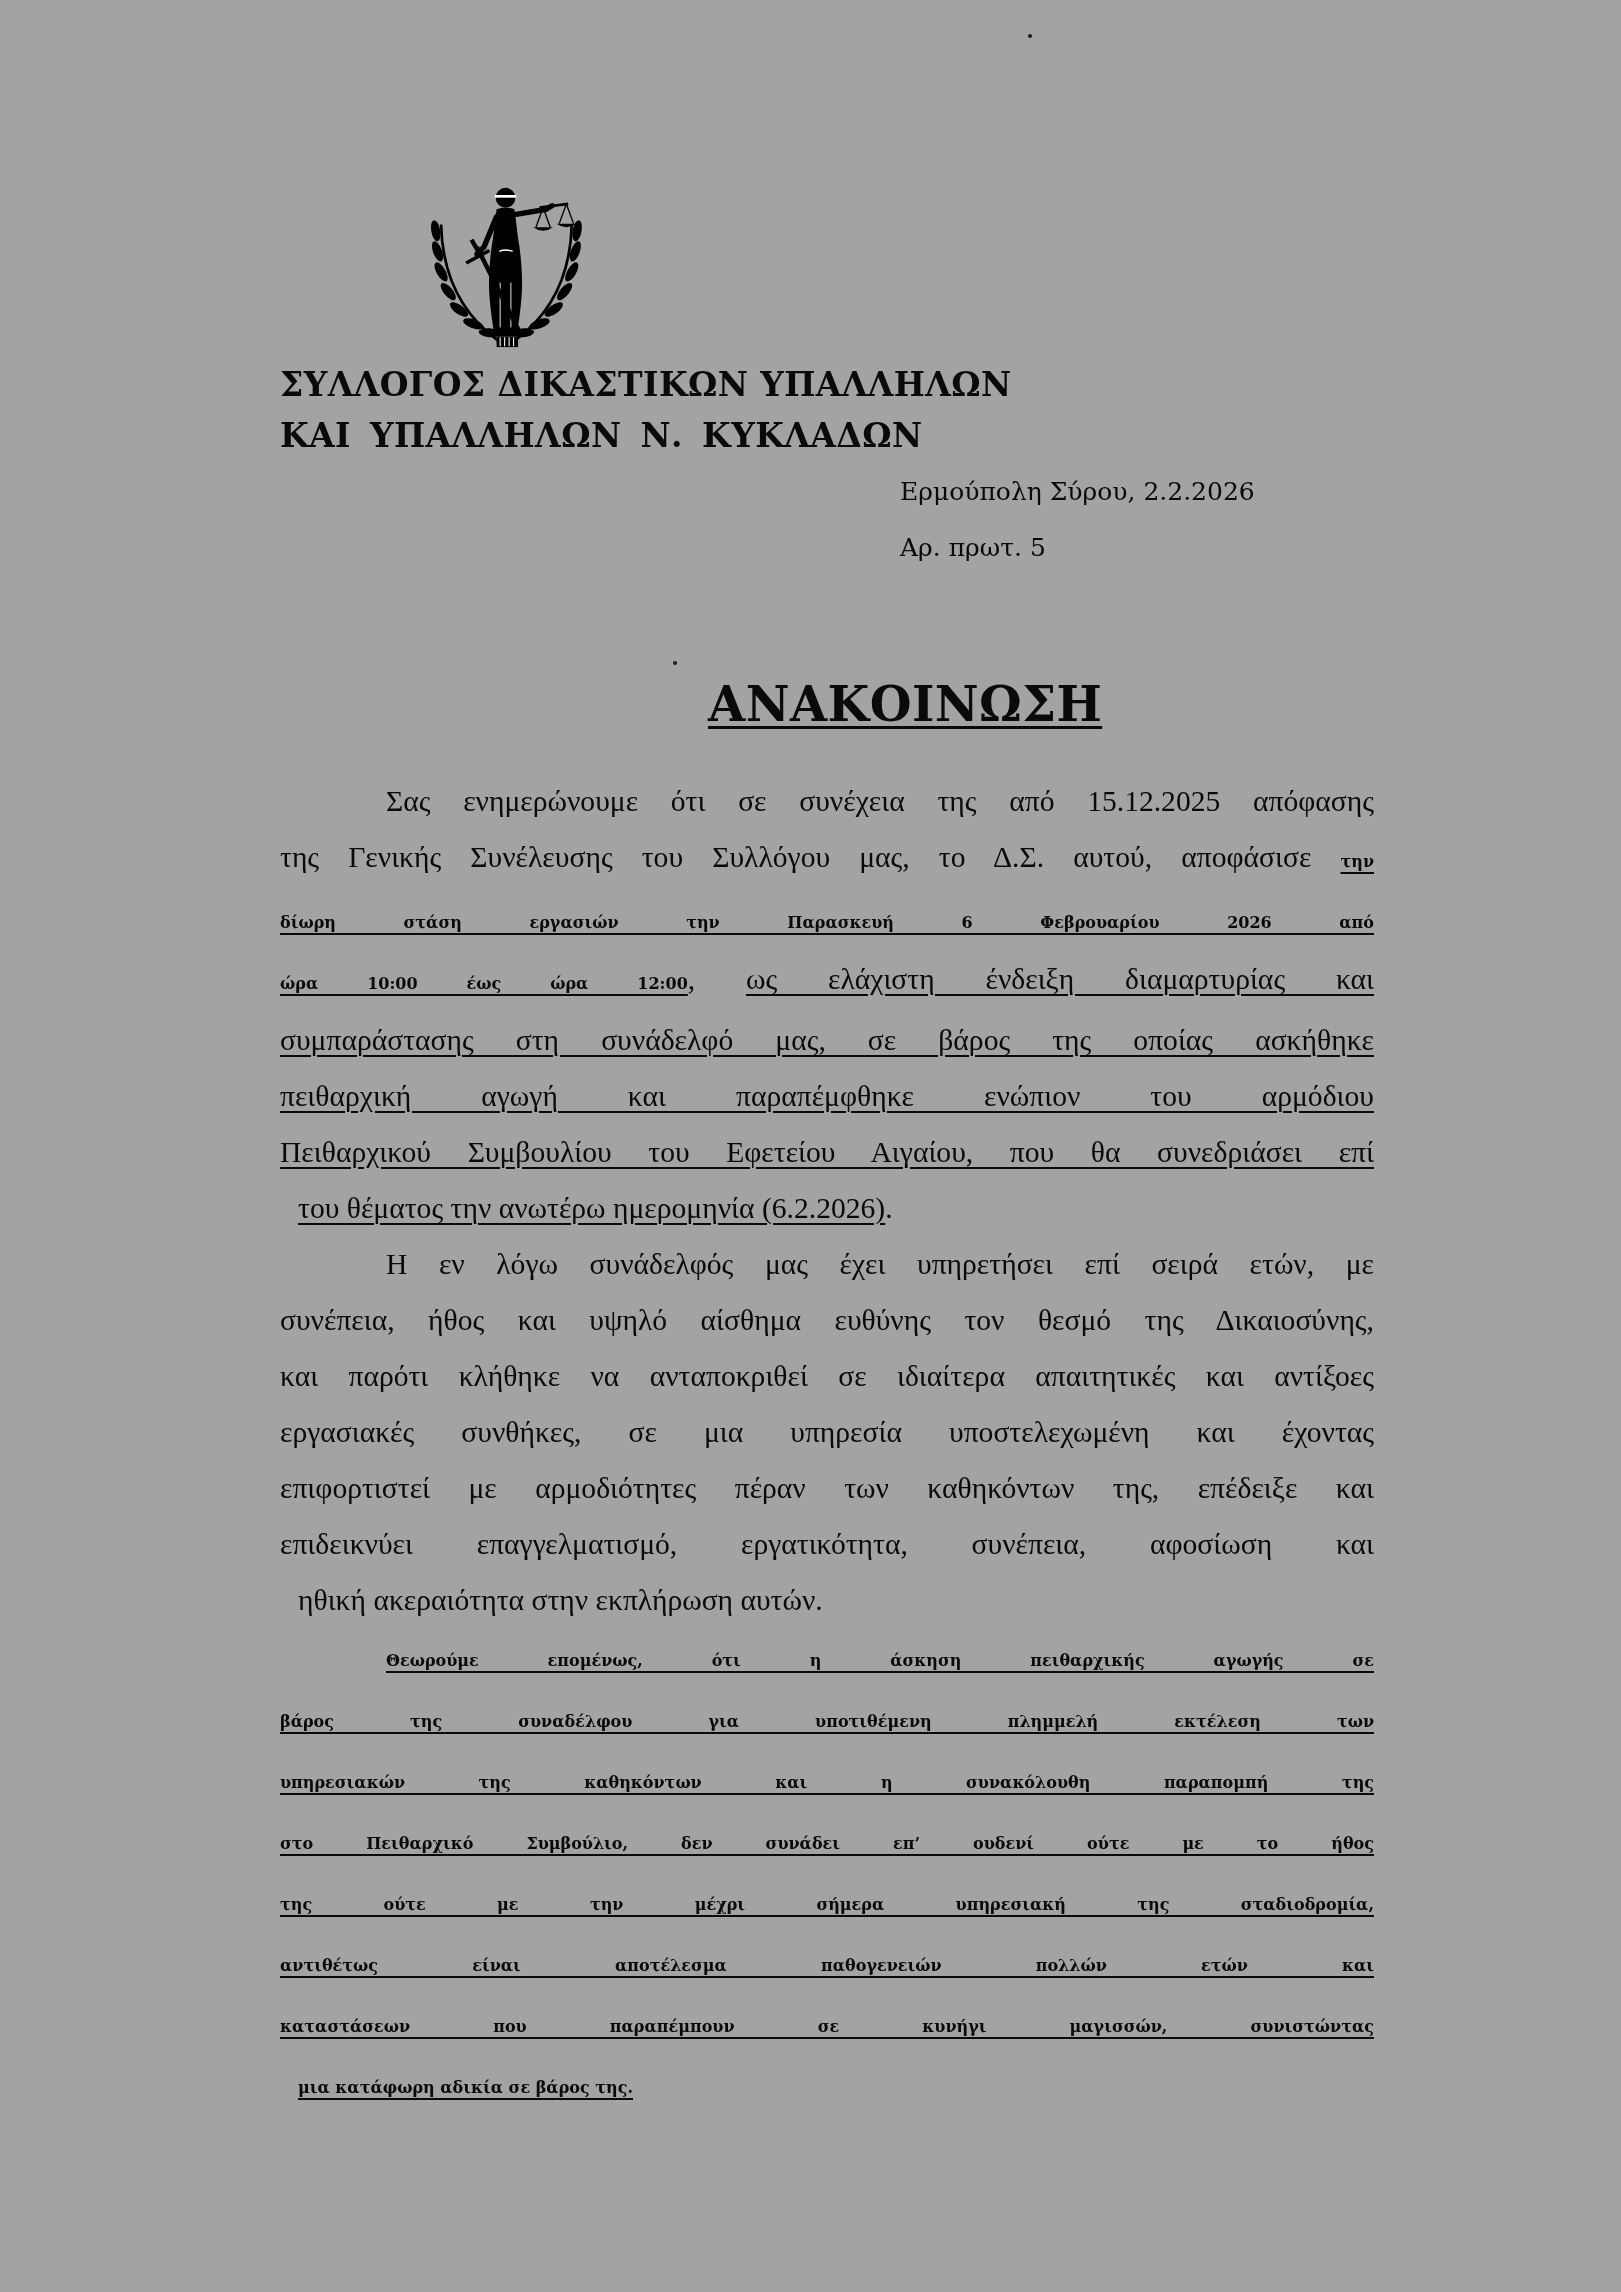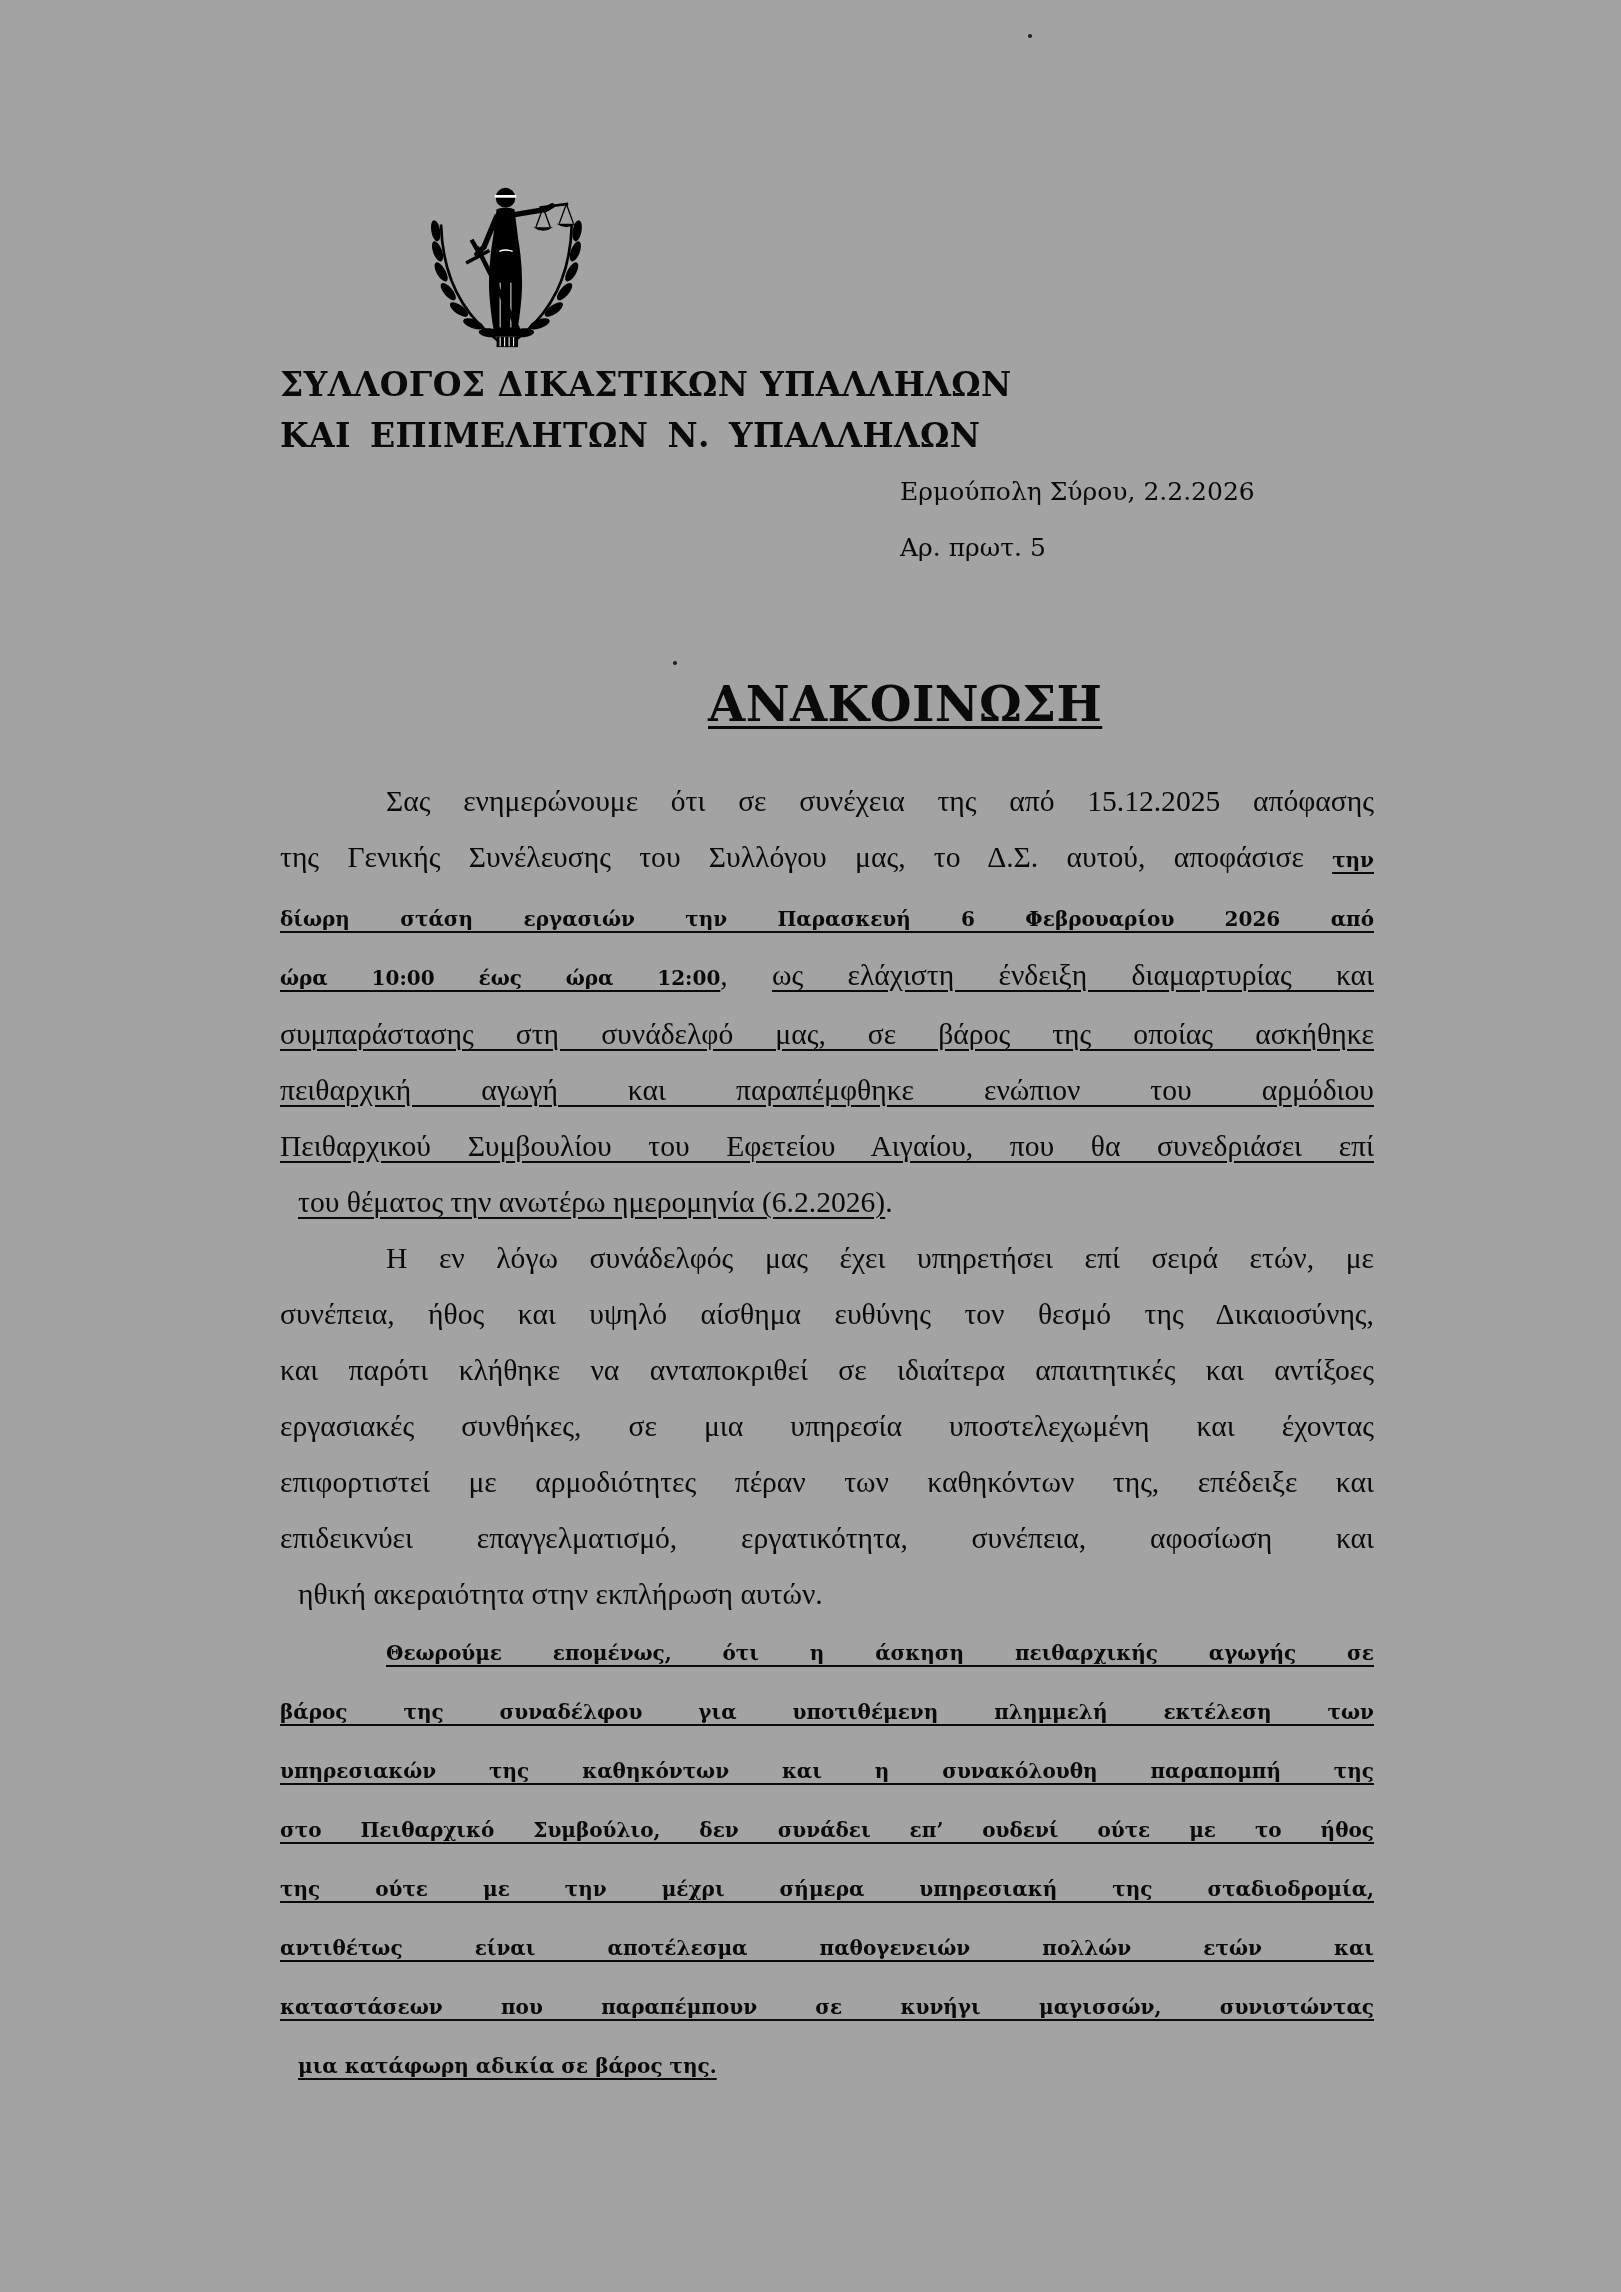--- a/index.html
+++ b/index.html
@@ -24,21 +24,21 @@
   .meta-prot { top: 533px; }
 
   .title { position: absolute; left: 708px; top: 676px; font-family: "DejaVu Serif", serif;
            font-weight: bold; font-size: 48px; text-decoration: underline; text-decoration-thickness: 2.7px;
            text-underline-offset: 4.5px; letter-spacing: 0.4px; }
 
   .body { position: absolute; left: 280px; width: 1094px; top: 773px;
           font-family: "Liberation Serif", "DejaVu Serif", serif; font-size: 29.6px; line-height: 56px;
           text-align: justify; }
   .u { text-decoration: underline; text-decoration-thickness: 1.8px; text-underline-offset: 4.5px; }
-  .b { font-weight: bold; font-family: "DejaVu Serif", serif; font-size: 20px; }
+  .b { font-weight: bold; font-family: "DejaVu Serif", serif; font-size: 16px; }
   .line { display: block; text-align: justify; text-align-last: justify; white-space: nowrap; }
   .line.last { text-align-last: left; margin-left: 18px; }
   .line.first-indent { padding-left: 106px; }
 </style>
 </head>
 <body>
 
 <div class="page">
 
   <span class="speck" style="left:1028px; top:34px;"></span>
@@ -85,21 +85,21 @@
       <ellipse cx="128" cy="156" rx="5" ry="12" transform="rotate(70 128 156)"></ellipse>
       <ellipse cx="110" cy="166" rx="5" ry="12" transform="rotate(85 110 166)"></ellipse>
     </g>
     <path d="M164 45 Q162 130 100 175" stroke="#000" stroke-width="3" fill="none"></path>
 
     <rect x="80" y="170" width="24" height="12" fill="#000"></rect>
     <path d="M84 171 V181 M89 171 V181 M94 171 V181 M99 171 V181" stroke="#fff" stroke-width="1.2"></path>
   </svg>
 
   <div class="org org1">ΣΥΛΛΟΓΟΣ ΔΙΚΑΣΤΙΚΩΝ ΥΠΑΛΛΗΛΩΝ</div>
-  <div class="org org2">ΚΑΙ  ΕΠΙΜΕΛΗΤΩΝ Ν. ΥΠΑΛΛΗΛΩΝ</div>
+  <div class="org org2">ΚΑΙ  ΥΠΑΛΛΗΛΩΝ Ν. ΚΥΚΛΑΔΩΝ</div>
 
   <div class="meta meta-date">Ερμούπολη Σύρου, 2.2.2026</div>
   <div class="meta meta-prot">Αρ. πρωτ. 5</div>
 
   <div class="title">ΑΝΑΚΟΙΝΩΣΗ</div>
 
   <div class="body">
 
     <div>
       <span class="line first-indent"><span>Σας ενημερώνουμε ότι σε συνέχεια της από 15.12.2025 απόφασης</span></span>

